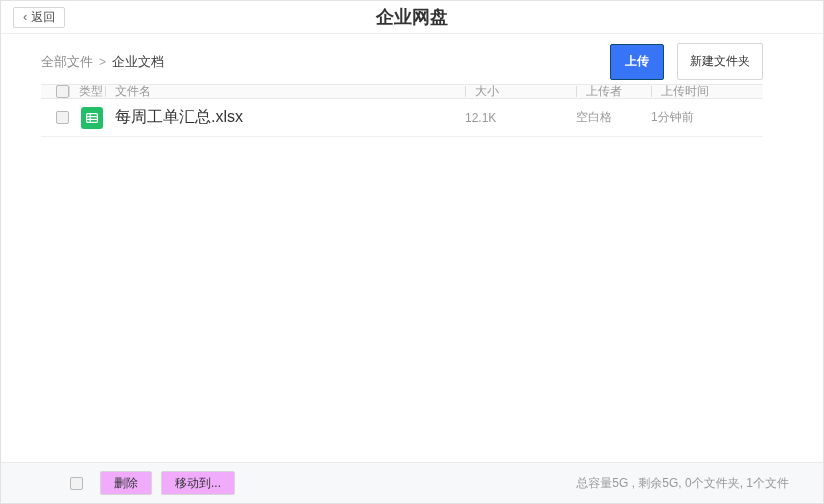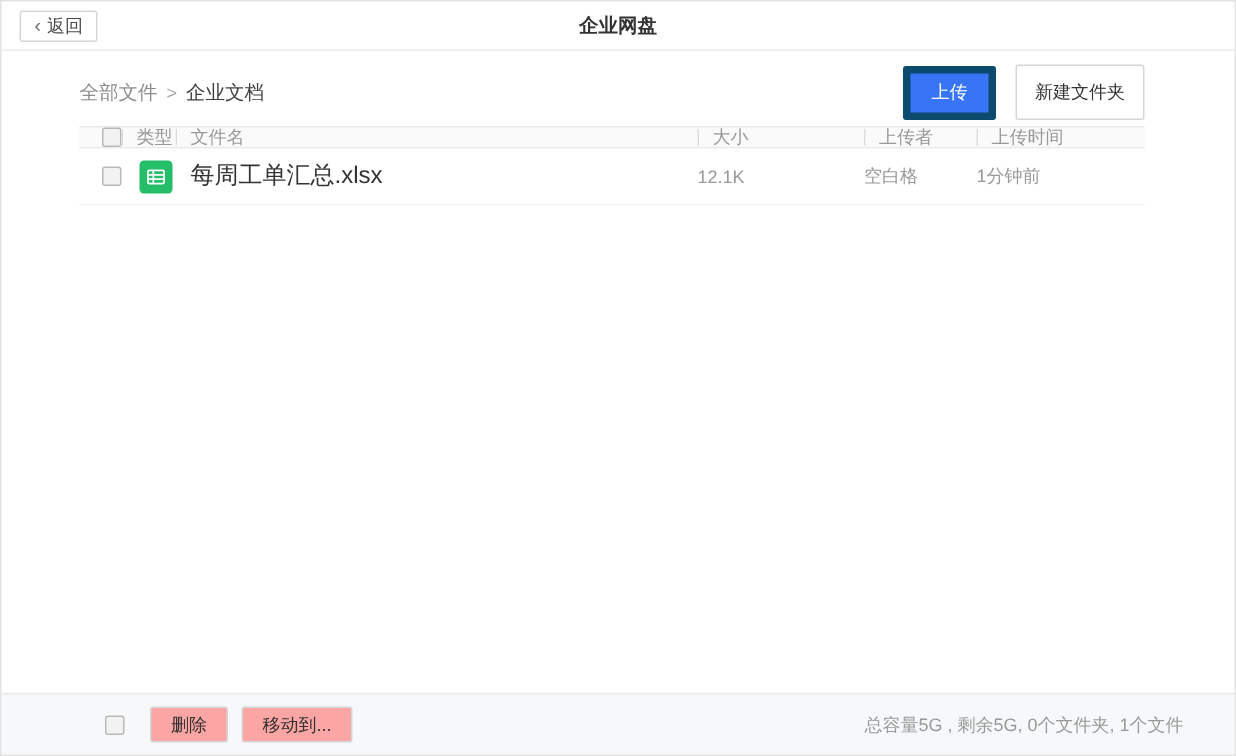--- a/index.html
+++ b/index.html
@@ -33,40 +33,41 @@
     background:#fff;
     font-size:12px; color:#4a4a4a;
     display:inline-flex; align-items:center; gap:4px;
     cursor:pointer;
     position:relative; z-index:2;
   }
   .back-chevron { font-size:13px; color:#6b6b6b; line-height:1; transform:translateY(-1px); }
   .page-title {
     position:absolute; left:0; right:0; top:0; bottom:0;
     display:flex; align-items:center; justify-content:center;
-    font-size:13px; font-weight:700; color:#333;
+    font-size:18px; font-weight:700; color:#333;
     z-index:1;
   }
   
-  .content { padding:0 60px 0 52px; }
+  .content { padding:0 60px 0 40px; }
   .toolbar-row {
     margin-top:16px; margin-bottom:11px;
     height:23px;
     display:flex; align-items:center;
   }
   .breadcrumb { font-size:13px; display:flex; align-items:center; gap:6px; }
   .crumb-root { color:#8c8c8c; cursor:pointer; }
   .crumb-sep  { color:#a8a8a8; font-size:12px; }
   .crumb-current { color:#404040;text-align:center; }
   .toolbar-spacer { flex:1; }
   .btn-upload {
     height:36px; padding:0 14px;
-    background:#3875f6; border:5px solid #0c4a6e; border-radius:2px;
+    background:#3875f6; border:1px solid #0c4a6e; border-radius:2px;
     color:#fff; font-size:12px;
     cursor:pointer;
+    font-weight:bold;
   }
   .btn-newfolder {
     margin-left:13px;
     height:37px; padding:0 12px;
     background:#fff; border:1px solid #d6d6d6; border-radius:2px;
     color:#333; font-size:12px;
     cursor:pointer;
   }
   
   .table-header {
@@ -119,21 +120,21 @@
     position:absolute; left:0; right:0; bottom:0;
     height:41px;
     background:#f7f8fa;
     border-top:1px solid #e9e9e9;
     display:flex; align-items:center;
     padding:0 34px 0 69px;
     font-size:12px;
   }
   .footer-btn {
     height:24px; padding:0 13px;
-    background:#fca5a5; border:1px solid #d6d6d6; border-radius:2px;
+    background:#f0abfc; border:1px solid #d6d6d6; border-radius:2px;
     color:#333; font-size:12px;
     cursor:pointer;
   }
   .footer-btn.del { margin-left:17px; }
   .footer-btn.move { margin-left:9px; }
   .footer-spacer { flex:1; }
   .storage-summary { color:#999; }
 </style>
 </head>
 <body>

